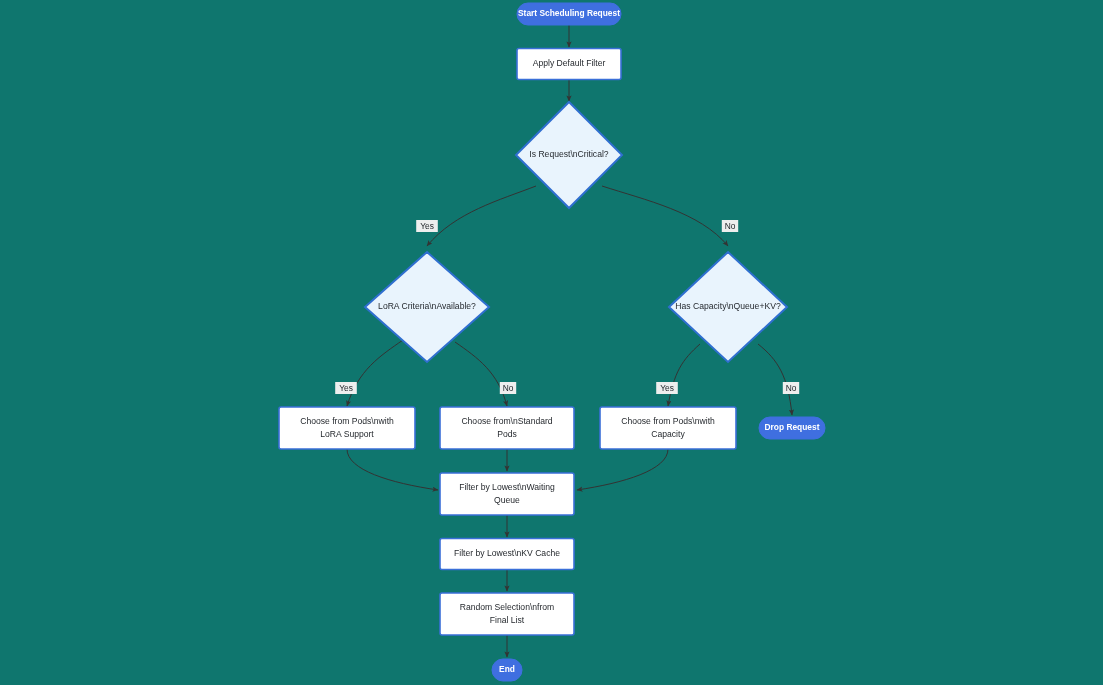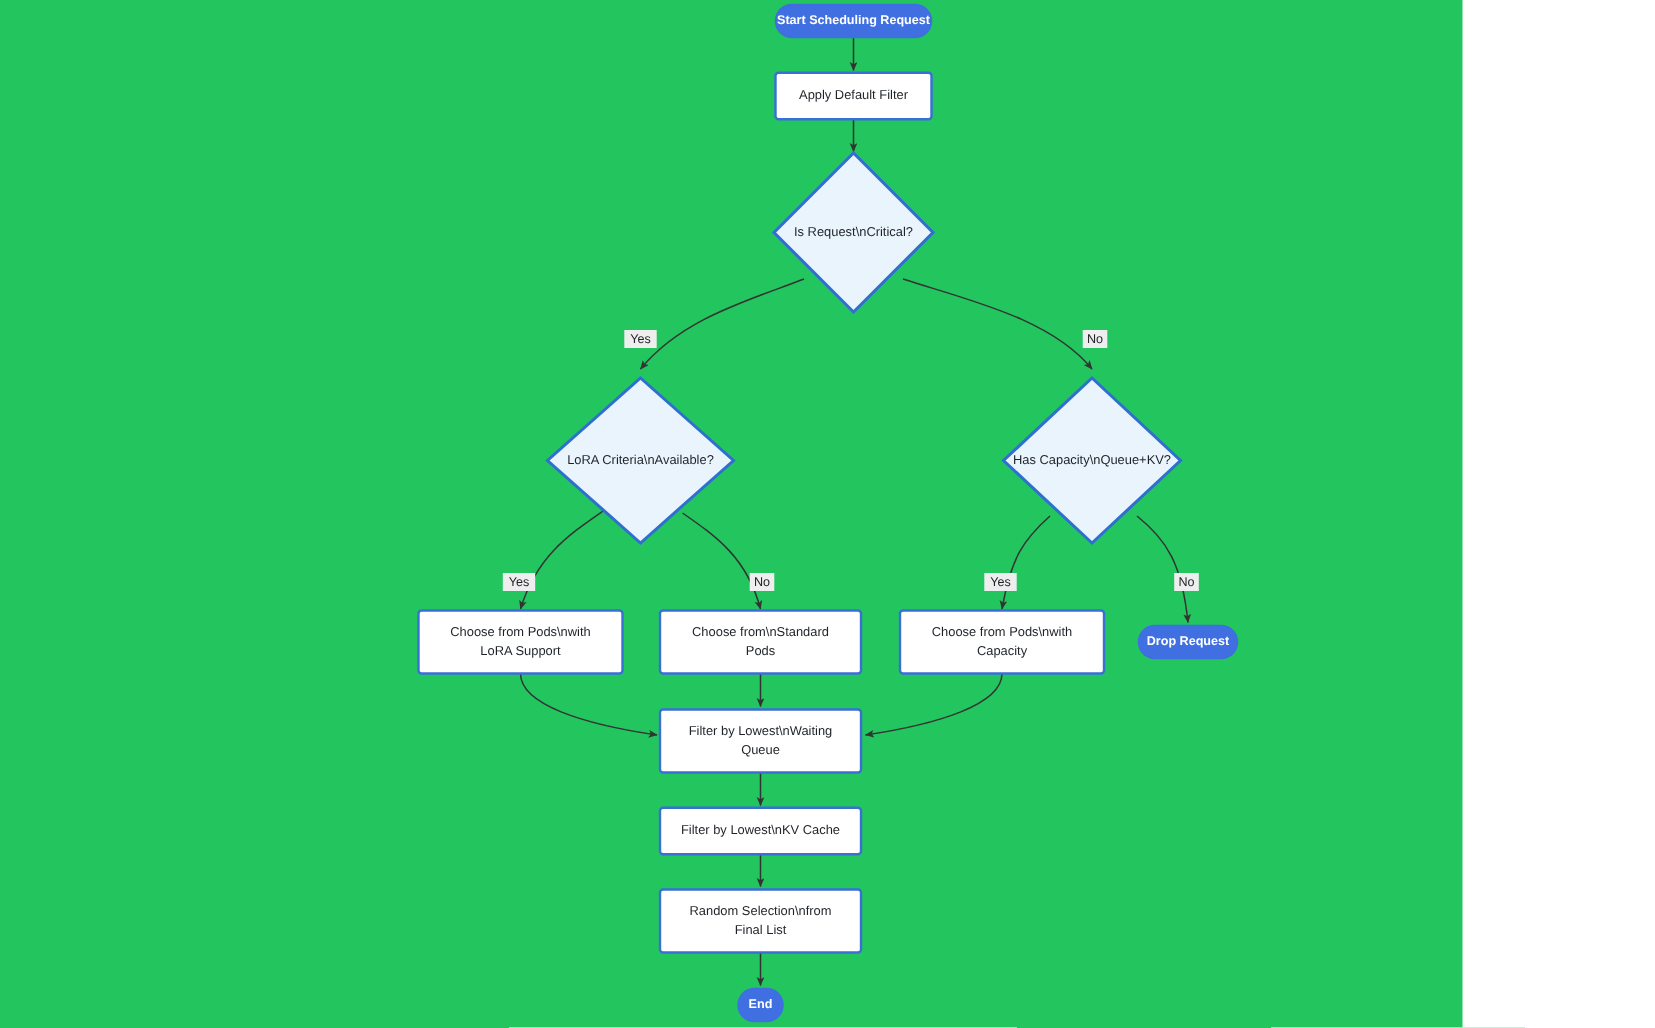--- a/index.html
+++ b/index.html
@@ -8,23 +8,23 @@
     background: #ffffff;
   }
   body {
     width: 1103px;
     height: 685px;
     font-family: "Liberation Sans", sans-serif;
     overflow: hidden;
   }
   #flowchart-canvas {
     position: relative;
-    width: 975px;
+    width: 1103px;
     height: 685px;
-    background: #22c55e;
+    background: #0f766e;
     text-align: center;
   }
   svg.diagram-layer {
     position: absolute;
     top: 0;
     left: 0;
     width: 1103px;
     height: 685px;
     overflow: visible;
   }

